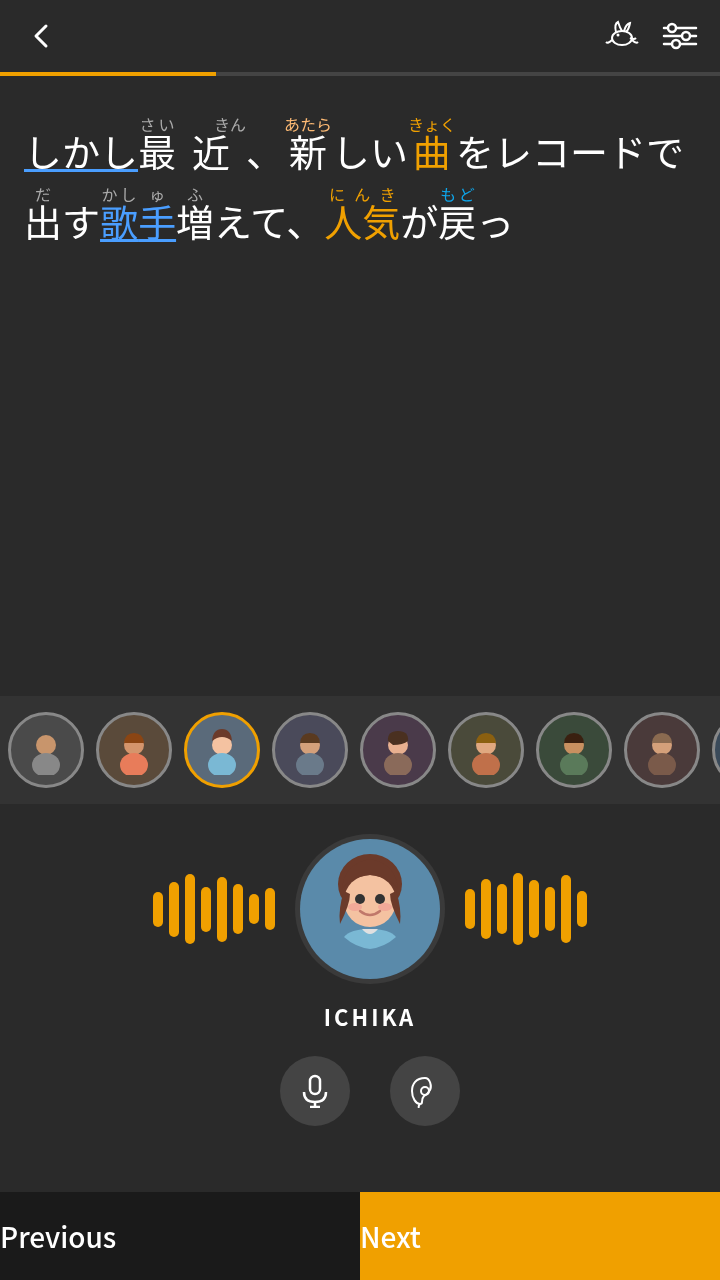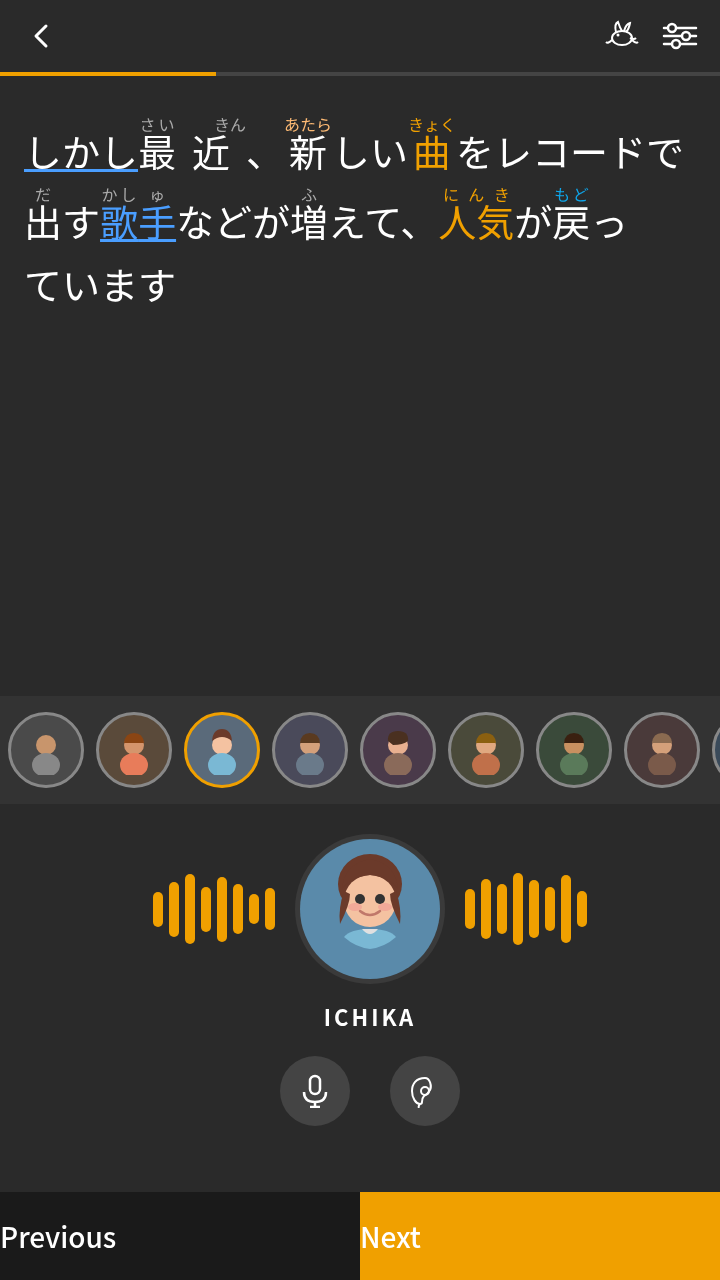--- a/index.html
+++ b/index.html
@@ -251,41 +251,37 @@
       <span>出</span><rt style="font-size:16px; color:#aaa;">だ</rt>
     </ruby>
     <span class="main-text">す</span>
 
     <ruby style="font-size:38px; color:#4a9eff; text-decoration: underline; text-decoration-color: #4a9eff;">
       <span>歌</span><rt style="font-size:16px; color:#aaa;">かし</rt>
     </ruby>
     <ruby style="font-size:38px; color:#4a9eff; text-decoration: underline; text-decoration-color: #4a9eff;">
       <span>手</span><rt style="font-size:16px; color:#aaa;">ゅ</rt>
     </ruby>
-    <span class="main-text">などが</span>
 
     <ruby style="font-size:38px; color:#fff;">
       <span>増</span><rt style="font-size:16px; color:#aaa;">ふ</rt>
     </ruby>
     <span class="main-text">えて、</span>
 
     <ruby style="font-size:38px; color:#f0a000;">
       <span>人気</span><rt style="font-size:16px; color:#f0a000;">にんき</rt>
     </ruby>
     <span class="main-text">が</span>
 
     <ruby style="font-size:38px; color:#fff;">
       <span>戻</span><rt style="font-size:16px; color:#0ea5e9;">もど</rt>
     </ruby>
     <span class="main-text">っ</span>
   </div>
 
-  <div class="line3">
-    <span class="main-text">ています</span>
-  </div>
 
 </div>
 
 <div class="character-selector">
 
   <div class="character-avatar" style="font-size:28px; background:#4a4a4a;">
     <svg width="50" height="50" viewBox="0 0 50 50">
       <circle cx="25" cy="20" r="10" fill="#c8956c"></circle>
       <ellipse cx="25" cy="40" rx="14" ry="12" fill="#888"></ellipse>
     </svg>

